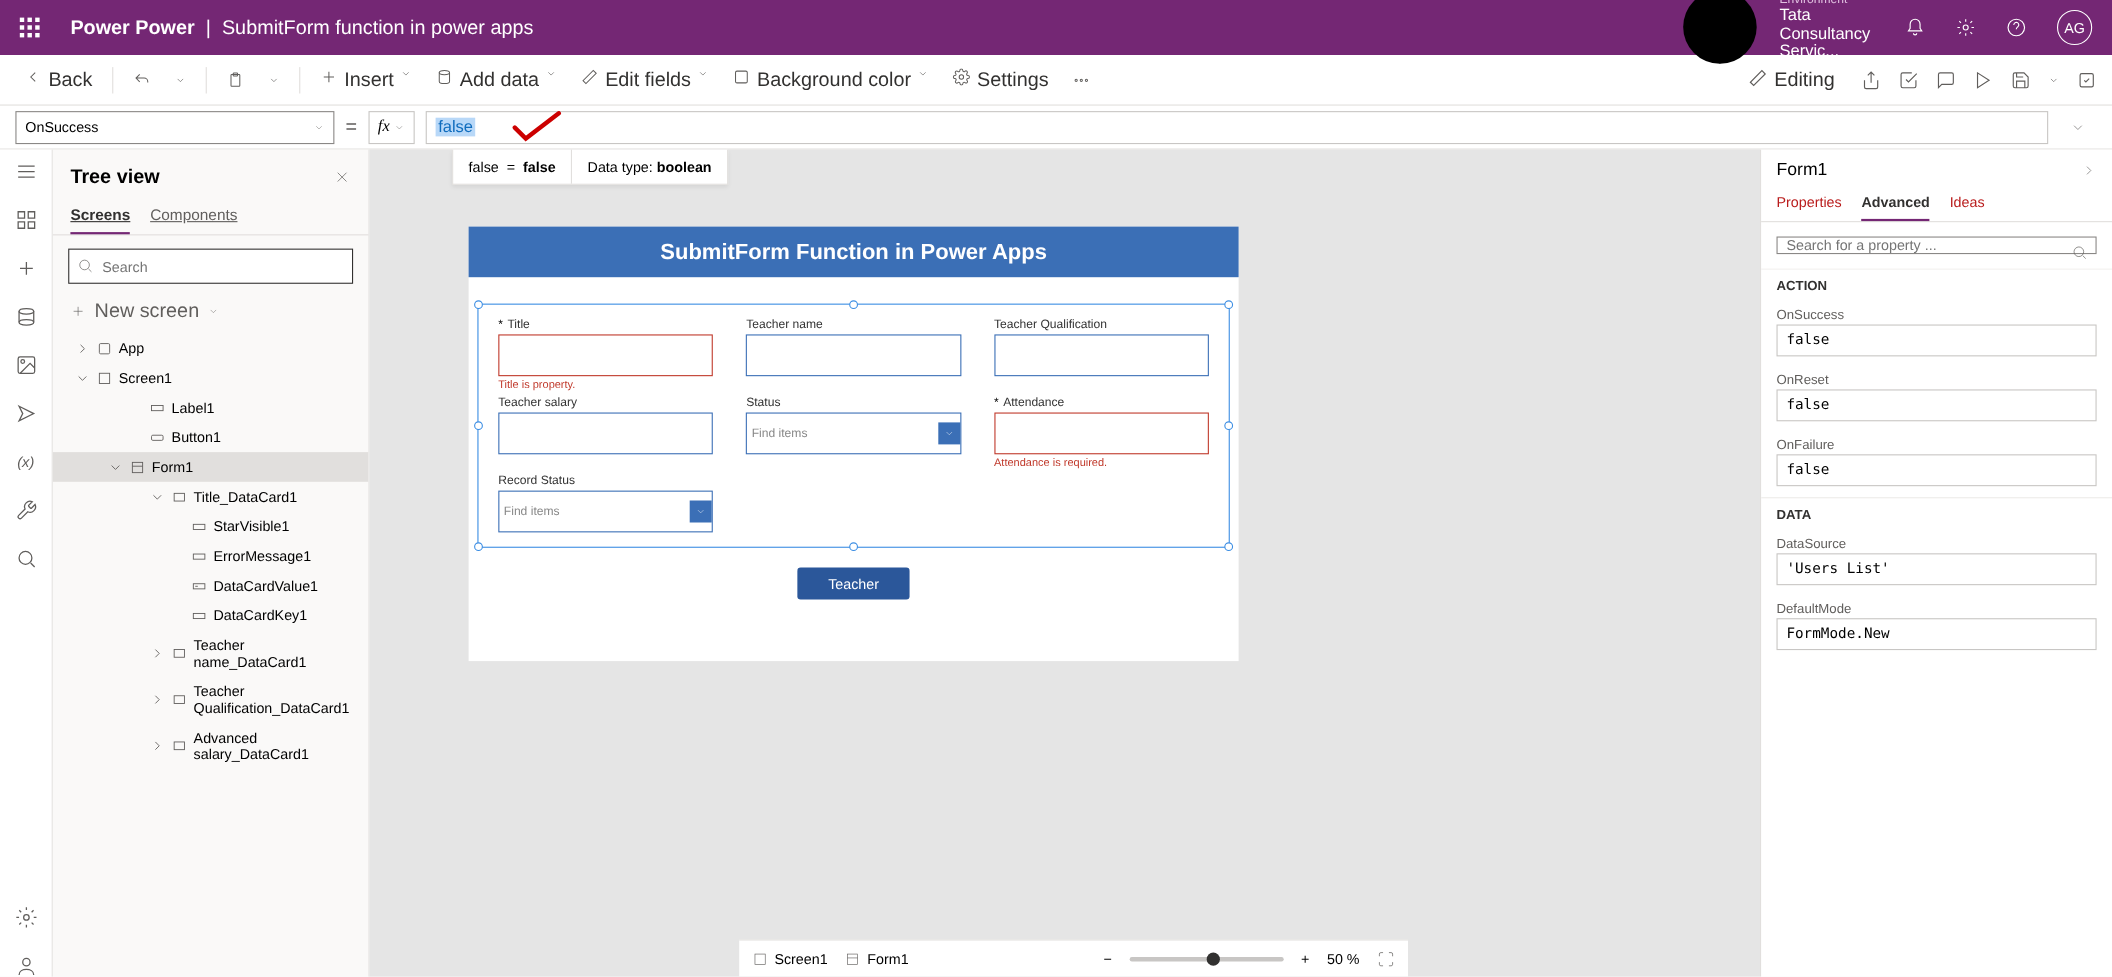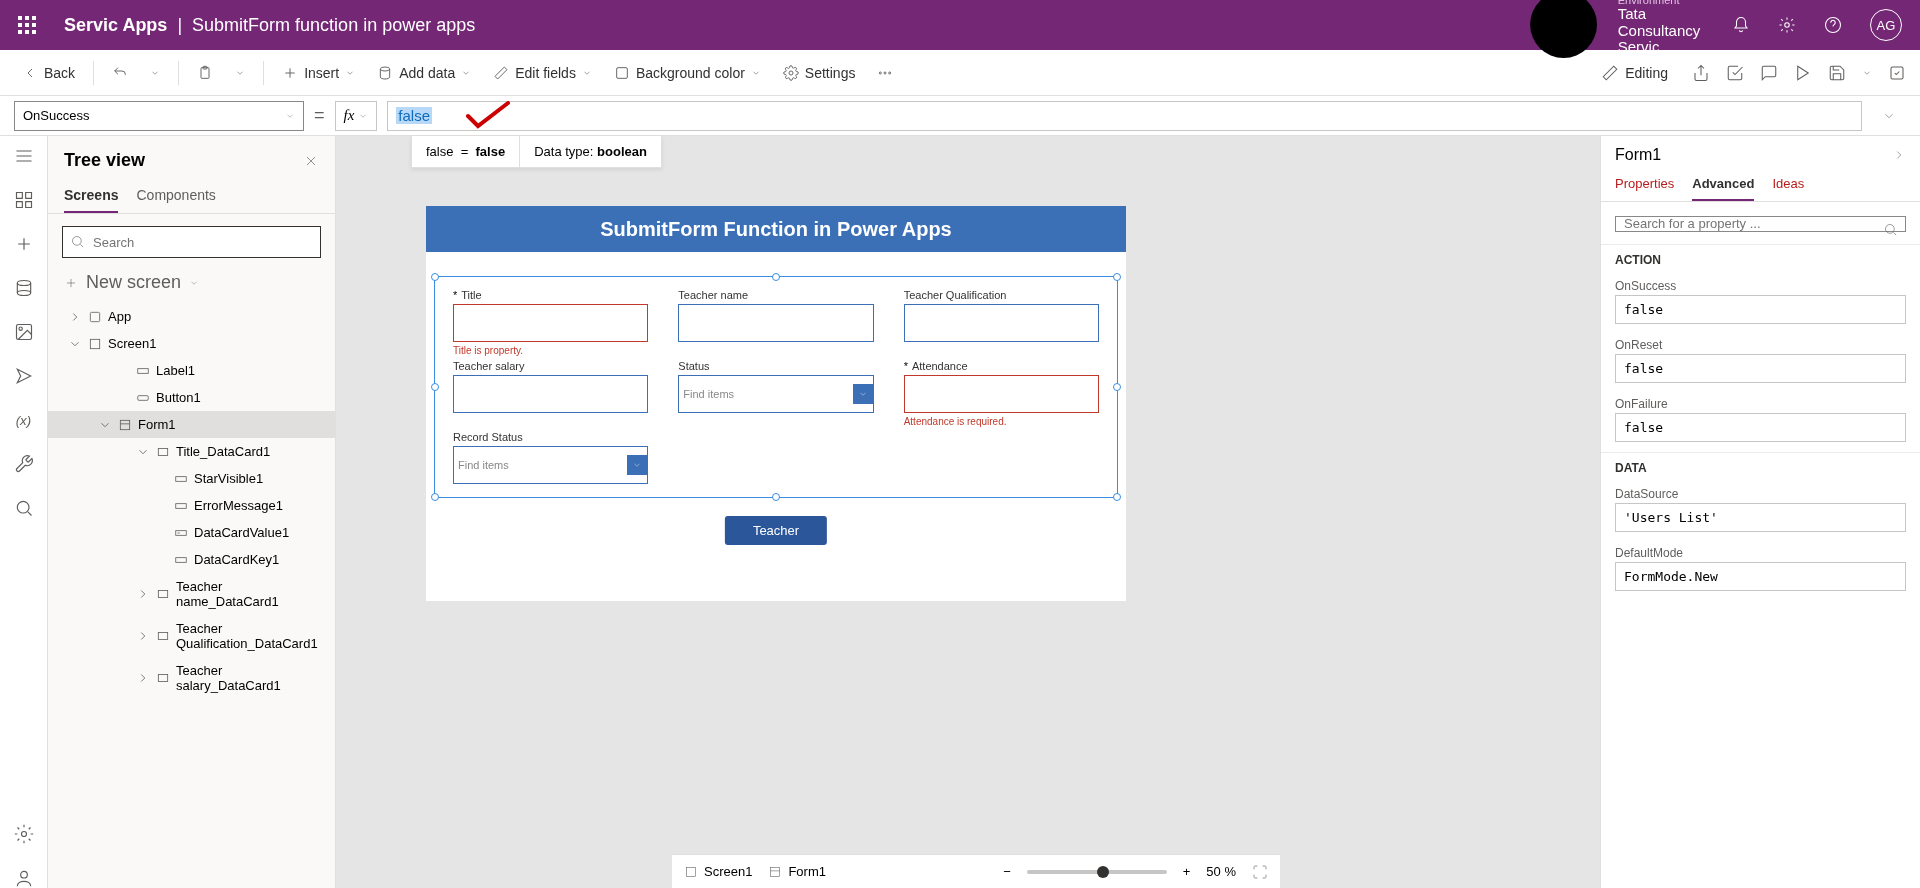--- a/index.html
+++ b/index.html
@@ -15,21 +15,21 @@
 .env-block { display: flex; align-items: center; gap: 10px; margin-right: 30px; }
 .env-text { display: flex; flex-direction: column; line-height: 1.1; }
 .env-label { font-size: 11px; color: #e0c0e0; }
 .env-name { font-size: 15px; }
 .top-icons { display: flex; align-items: center; gap: 28px; }
 .top-icons svg { width: 18px; height: 18px; fill: none; stroke: #fff; stroke-width: 1.4; }
 .avatar { width: 32px; height: 32px; border-radius: 50%; border: 1px solid #fff; display: flex; align-items: center; justify-content: center; font-size: 13px; }
 
 
 .toolbar { height: 46px; border-bottom: 1px solid #e1dfdd; display: flex; align-items: center; padding: 0 14px; gap: 6px; }
-.tb-btn { display: flex; align-items: center; gap: 6px; padding: 4px 8px; font-size: 14px; color: #323130; cursor: pointer; border-radius: 2px; }
+.tb-btn { display: flex; gap: 6px; padding: 4px 8px; font-size: 18px; color: #323130; cursor: pointer; border-radius: 2px; }
 .tb-btn svg { width: 16px; height: 16px; fill: none; stroke: #605e5c; stroke-width: 1.4; }
 .tb-sep { width: 1px; height: 24px; background: #e1dfdd; margin: 0 4px; }
 .chev { width: 10px !important; height: 10px !important; }
 .toolbar-right { margin-left: auto; display: flex; align-items: center; gap: 16px; }
 .toolbar-right svg { width: 18px; height: 18px; fill: none; stroke: #605e5c; stroke-width: 1.4; }
 
 
 .formula-row { height: 40px; display: flex; align-items: center; padding: 0 14px; gap: 10px; border-bottom: 1px solid #e1dfdd; }
 .prop-select { width: 290px; height: 30px; border: 1px solid #8a8886; padding: 0 8px; font-size: 13px; display: flex; align-items: center; justify-content: space-between; }
 .eq-sign { font-size: 18px; color: #605e5c; }
@@ -50,21 +50,21 @@
 
 .rail { width: 48px; background: #fff; border-right: 1px solid #e1dfdd; display: flex; flex-direction: column; align-items: center; padding-top: 10px; gap: 24px; }
 .rail svg { width: 20px; height: 20px; fill: none; stroke: #605e5c; stroke-width: 1.4; cursor: pointer; }
 .rail .spacer { flex: 1; }
 
 
 .tree-panel { width: 288px; border-right: 1px solid #e1dfdd; display: flex; flex-direction: column; background: #faf9f8; }
 .tree-header { display: flex; align-items: center; justify-content: space-between; padding: 14px 16px 8px; }
 .tree-header h3 { font-size: 18px; font-weight: 600; }
 .tree-tabs { display: flex; gap: 18px; padding: 0 16px; border-bottom: 1px solid #e1dfdd; }
-.tree-tab { padding: 8px 0; font-size: 14px; cursor: pointer; color: #605e5c; }
+.tree-tab { padding: 8px 0; font-size: 14px; cursor: pointer; color: #605e5c; text-decoration: underline; }
 .tree-tab.active { color: #323130; font-weight: 600; border-bottom: 2px solid #742774; }
 .tree-search { margin: 12px 14px 8px; position: relative; }
 .tree-search input { width: 100%; height: 32px; border: 1px solid #323130; padding: 0 8px 0 30px; font-size: 13px; }
 .tree-search svg { position: absolute; left: 8px; top: 8px; width: 15px; height: 15px; stroke: #605e5c; fill: none; }
 .new-screen { display: flex; align-items: center; gap: 8px; padding: 6px 16px; font-size: 18px; color: #605e5c; cursor: pointer; }
 .tree-list { flex: 1; overflow-y: auto; padding: 4px 0; position: relative; }
 .tree-list::-webkit-scrollbar { width: 10px; }
 .tree-list::-webkit-scrollbar-thumb { background: #c8c6c4; }
 .tree-item { display: flex; align-items: center; gap: 6px; padding: 6px 10px; font-size: 13px; cursor: pointer; }
 .tree-item.selected { background: #e1dfdd; }
@@ -128,21 +128,21 @@
       <span></span>
       <span></span>
       <span></span>
       <span></span>
       <span></span>
       <span></span>
       <span></span>
       <span></span>
       <span></span>
     </div>
-  <span class="app-title">Servic Apps</span>
+  <span class="app-title">Power Power</span>
   <span style="margin:0 10px;font-size:18px;">|</span>
   <span class="app-subtitle">SubmitForm function in power apps</span>
   <div class="top-spacer"></div>
   <div class="env-block">
     <svg viewBox="0 0 24 24">
         <circle cx="12" cy="12" r="9"></circle>
         <path d="M3 12h18M12 3c3 3 3 15 0 18M12 3c-3 3-3 15 0 18"></path>
       </svg>
     <div class="env-text">
       <span class="env-label">Environment</span>
@@ -478,21 +478,21 @@
           </svg>
           <span>Teacher Qualification_DataCard1</span>
         </div>
       <div class="tree-item indent-3">
           <svg viewBox="0 0 24 24">
             <path d="M9 18l6-6-6-6"></path>
           </svg>
           <svg viewBox="0 0 24 24">
             <rect x="4" y="6" width="16" height="12"></rect>
           </svg>
-          <span>Teacher salary_DataCard1</span>
+          <span>Advanced salary_DataCard1</span>
         </div>
     </div>
   </div>
 
   <div class="canvas-area">
     <div class="canvas-screen">
       <div class="screen-header">SubmitForm Function in Power Apps</div>
       <div class="form-box">
         <div class="handle h-tl"></div>
           <div class="handle h-tc"></div>

